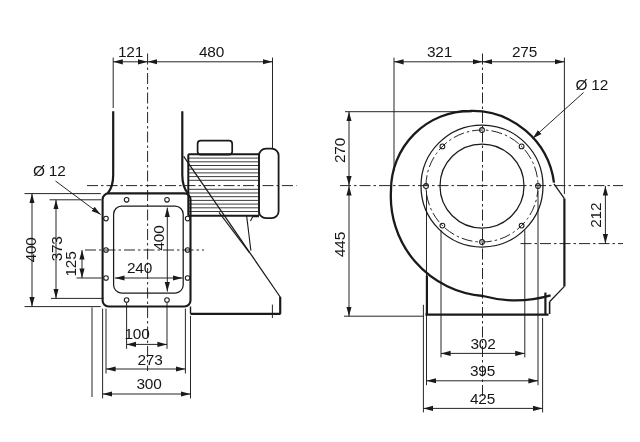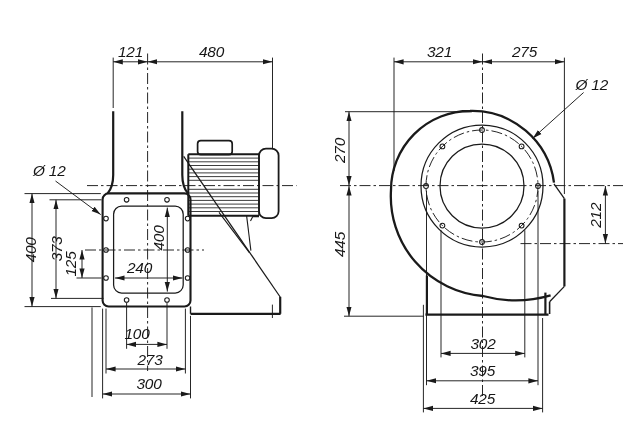--- a/index.html
+++ b/index.html
@@ -1,16 +1,16 @@
 <!DOCTYPE html>
 <html><head>
 <meta charset="utf-8">
 <style>
   html,body{margin:0;padding:0;background:#ffffff;}
-  .page{width:640px;height:442px;background:#ffffff;overflow:hidden;font-style:italic;}
+  .page{width:640px;height:442px;background:#ffffff;overflow:hidden;}
   svg text{font-family:"Liberation Sans",sans-serif;font-size:15.4px;fill:#161616;letter-spacing:-0.2px;}
   .s{stroke:#1a1a1a;fill:none;stroke-linecap:butt;stroke-linejoin:round;}
   .cl{stroke:#1a1a1a;fill:none;stroke-width:0.95;stroke-dasharray:11 3 2.5 3;}
   .dim{stroke:#1a1a1a;fill:none;stroke-width:0.95;}
   .ext{stroke:#1a1a1a;fill:none;stroke-width:0.95;}
   .hole{stroke:#1a1a1a;fill:none;stroke-width:1.05;}
 </style>
 </head>
 <body>
 

